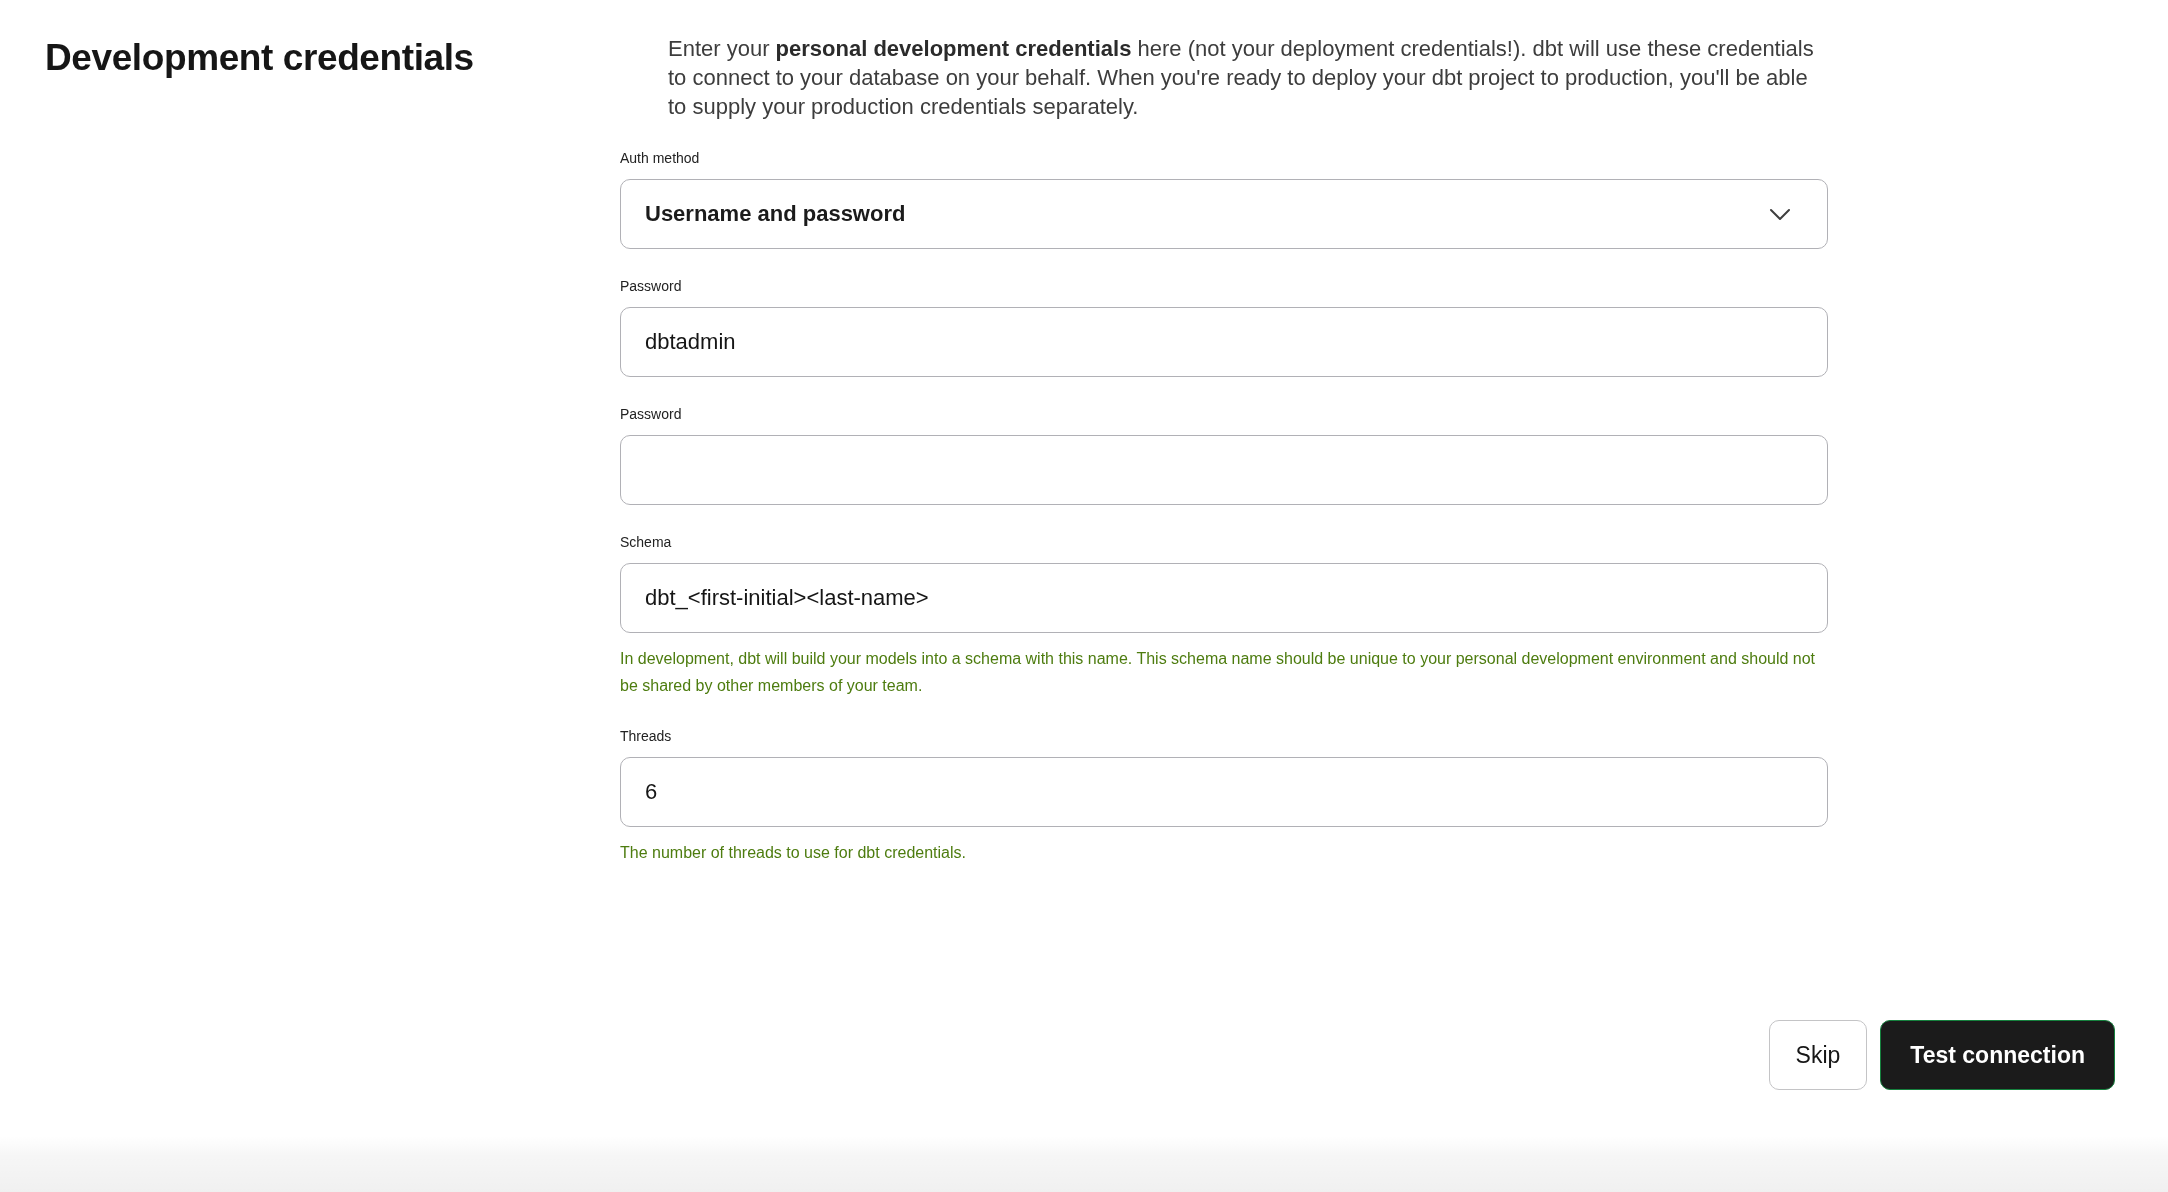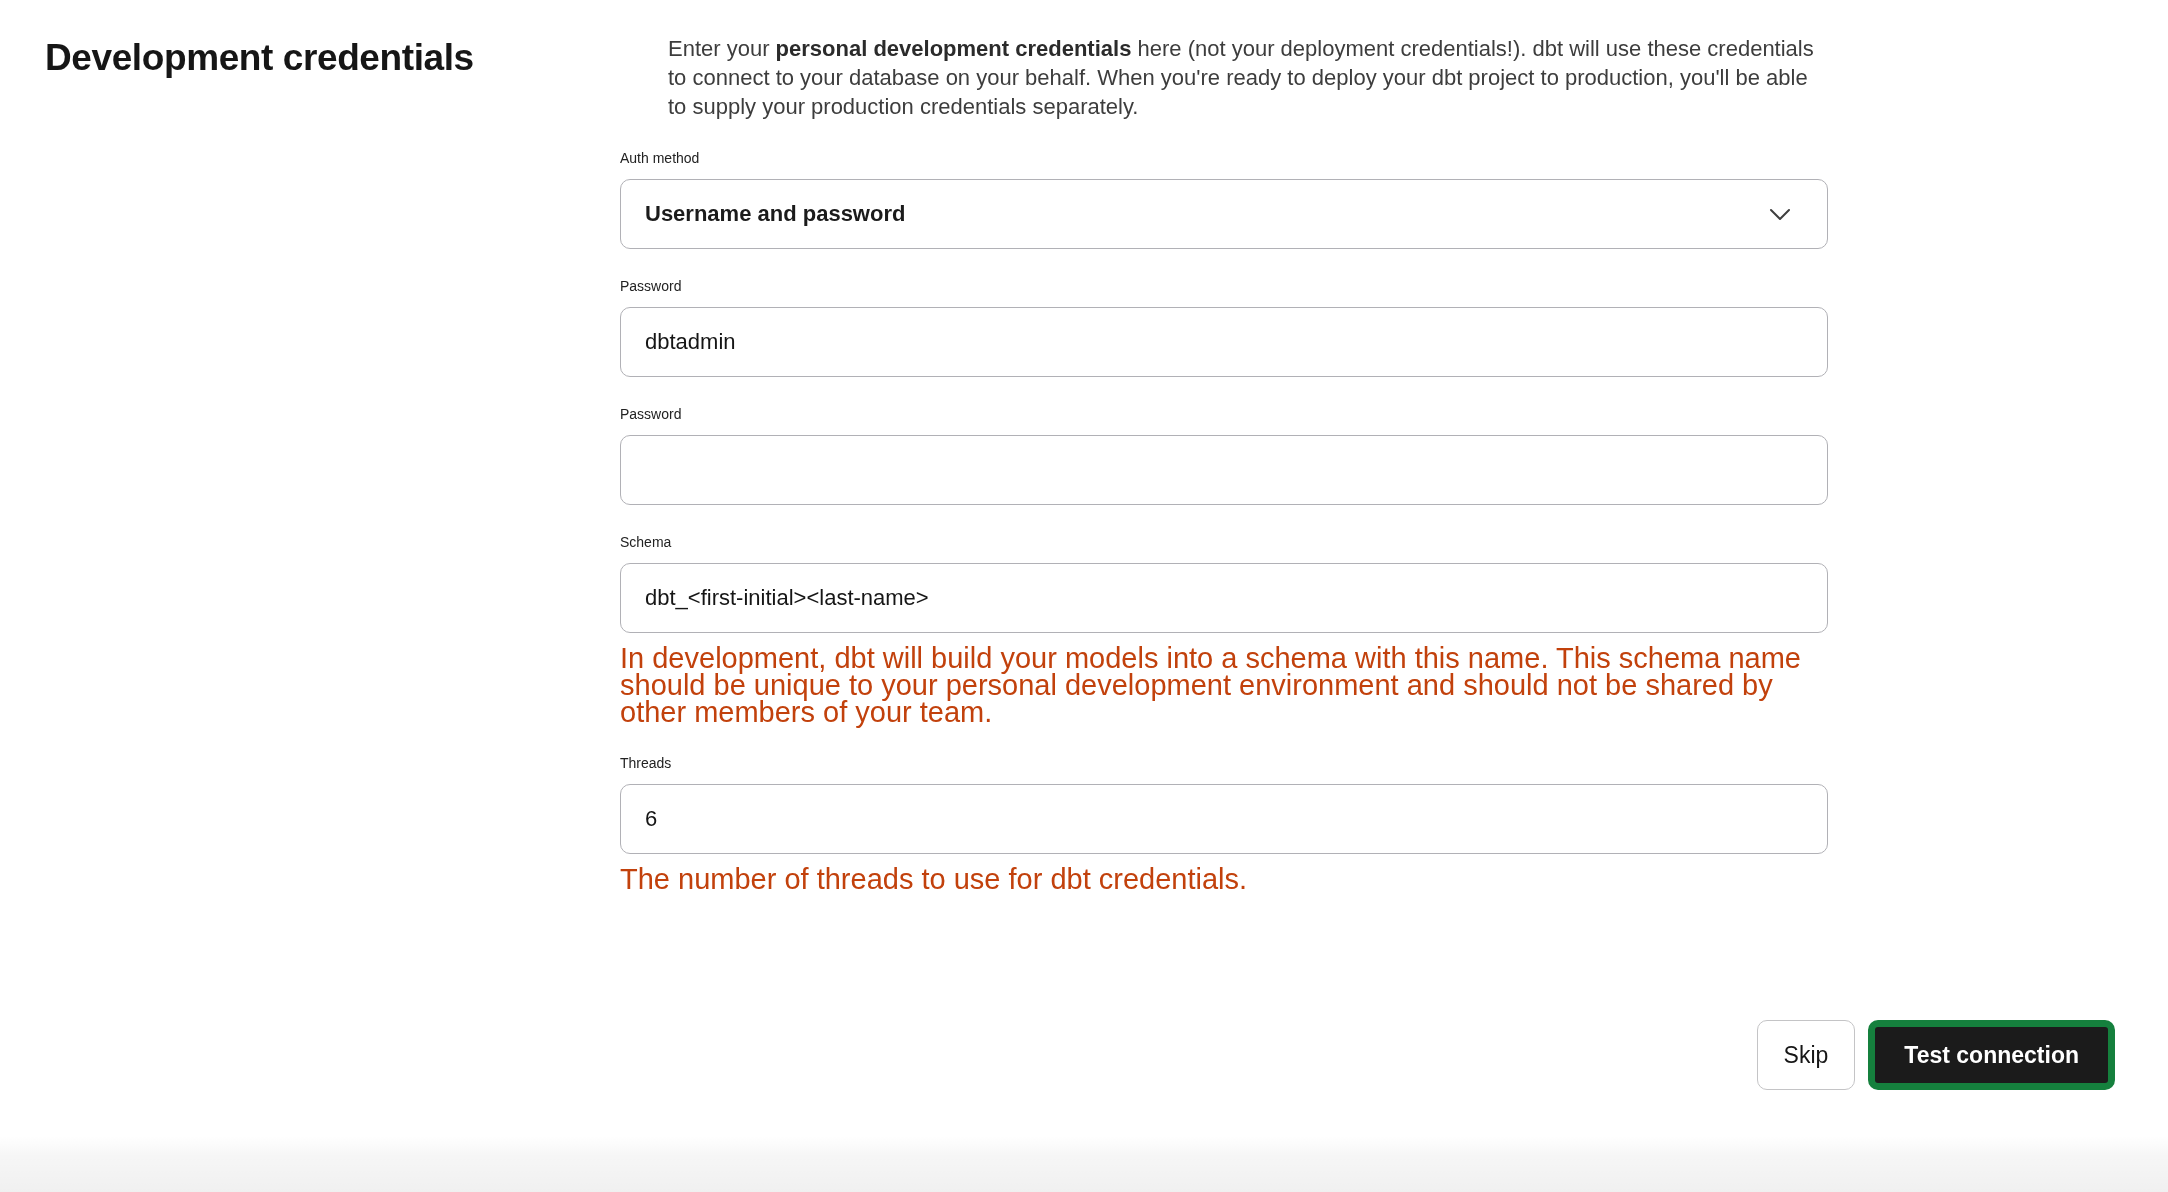--- a/index.html
+++ b/index.html
@@ -73,23 +73,23 @@
   }
   .select-value { font-weight: 600; color: #1b1b1b; }
   .chevron {
     width: 22px;
     height: 13px;
     color: #3f3f3f;
     flex: 0 0 auto;
     margin-right: 12px;
   }
   .help-text {
-    font-size: 29px;
+    font-size: 16px;
     line-height: 27px;
-    color: #c2410c;
+    color: #4d7c0f;
     margin-top: 12px;
   }
   .footer {
     position: absolute;
     top: 1020px;
     right: 53px;
     display: flex;
     gap: 13px;
     align-items: center;
   }
@@ -103,21 +103,21 @@
   }
   .btn-secondary {
     background: #ffffff;
     border: 1px solid #c4c4c6;
     color: #161616;
     font-weight: 500;
     padding: 0 26px;
   }
   .btn-primary {
     background: #1b1b1b;
-    border: 7px solid #15803d;
+    border: 1px solid #15803d;
     color: #ffffff;
     font-weight: 600;
     padding: 0 29px;
   }
   .bottom-gradient {
     position: absolute;
     left: 0;
     right: 0;
     bottom: 0;
     height: 56px;

